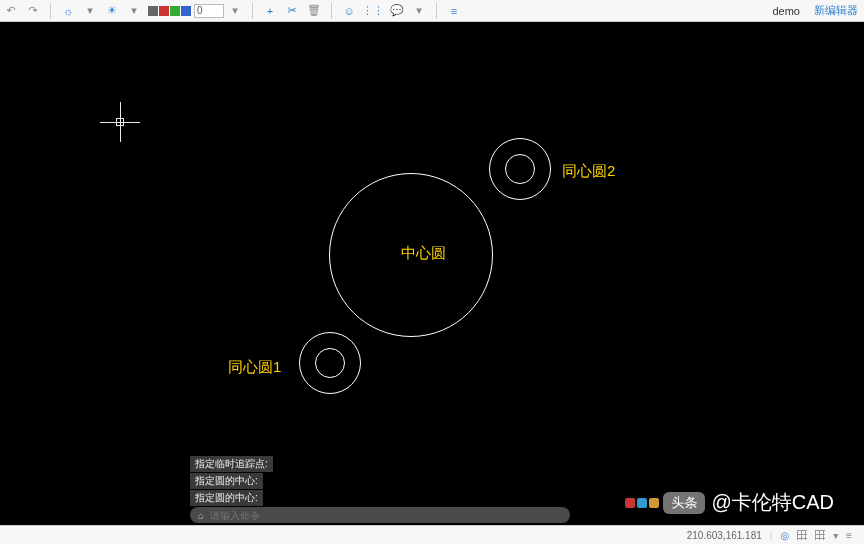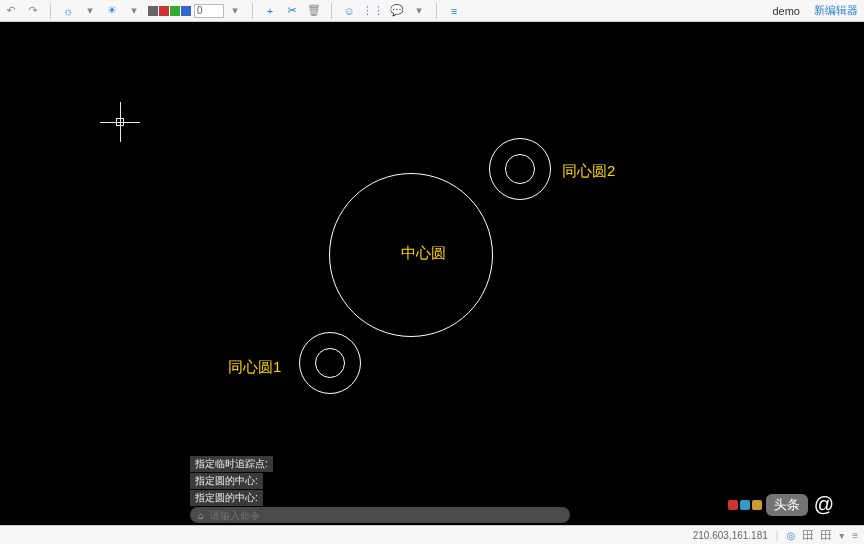--- a/index.html
+++ b/index.html
@@ -75,21 +75,21 @@
   .cmd-bar .ic { margin-right: 6px; color: #bbb; }
   .cmd-bar input {
     flex: 1; background: transparent; border: none; color: #ccc;
     font-size: 10px; outline: none;
   }
   
   .status {
     position: absolute; left: 0; right: 0; bottom: 0; height: 19px;
     background: #f7f7f7; border-top: 1px solid #ccc;
     display: flex; align-items: center; justify-content: flex-end;
-    font-size: 10px; color: #666; padding-right: 6px; gap: 8px;
+    font-size: 10px; color: #666; padding-right: 12px; gap: 8px;
   }
   .grid-ic { display:inline-block; width:10px; height:10px;
     background-image: linear-gradient(#999 1px, transparent 1px),
                       linear-gradient(90deg, #999 1px, transparent 1px);
     background-size: 4px 4px;
   }
   
   .wm {
     position: absolute; right: 30px; bottom: 28px;
     display: flex; align-items: center; color: #fff;
@@ -188,13 +188,14 @@
 </div>
 
 <div class="wm">
   <span class="mini-icons">
     <span class="mini" style="background:#c33"></span>
     <span class="mini" style="background:#39c"></span>
     <span class="mini" style="background:#c93"></span>
   </span>
   <span class="badge">头条</span>
   <span>@</span>
+  <span>卡伦特CAD</span>
 </div>
 
 </body></html>

